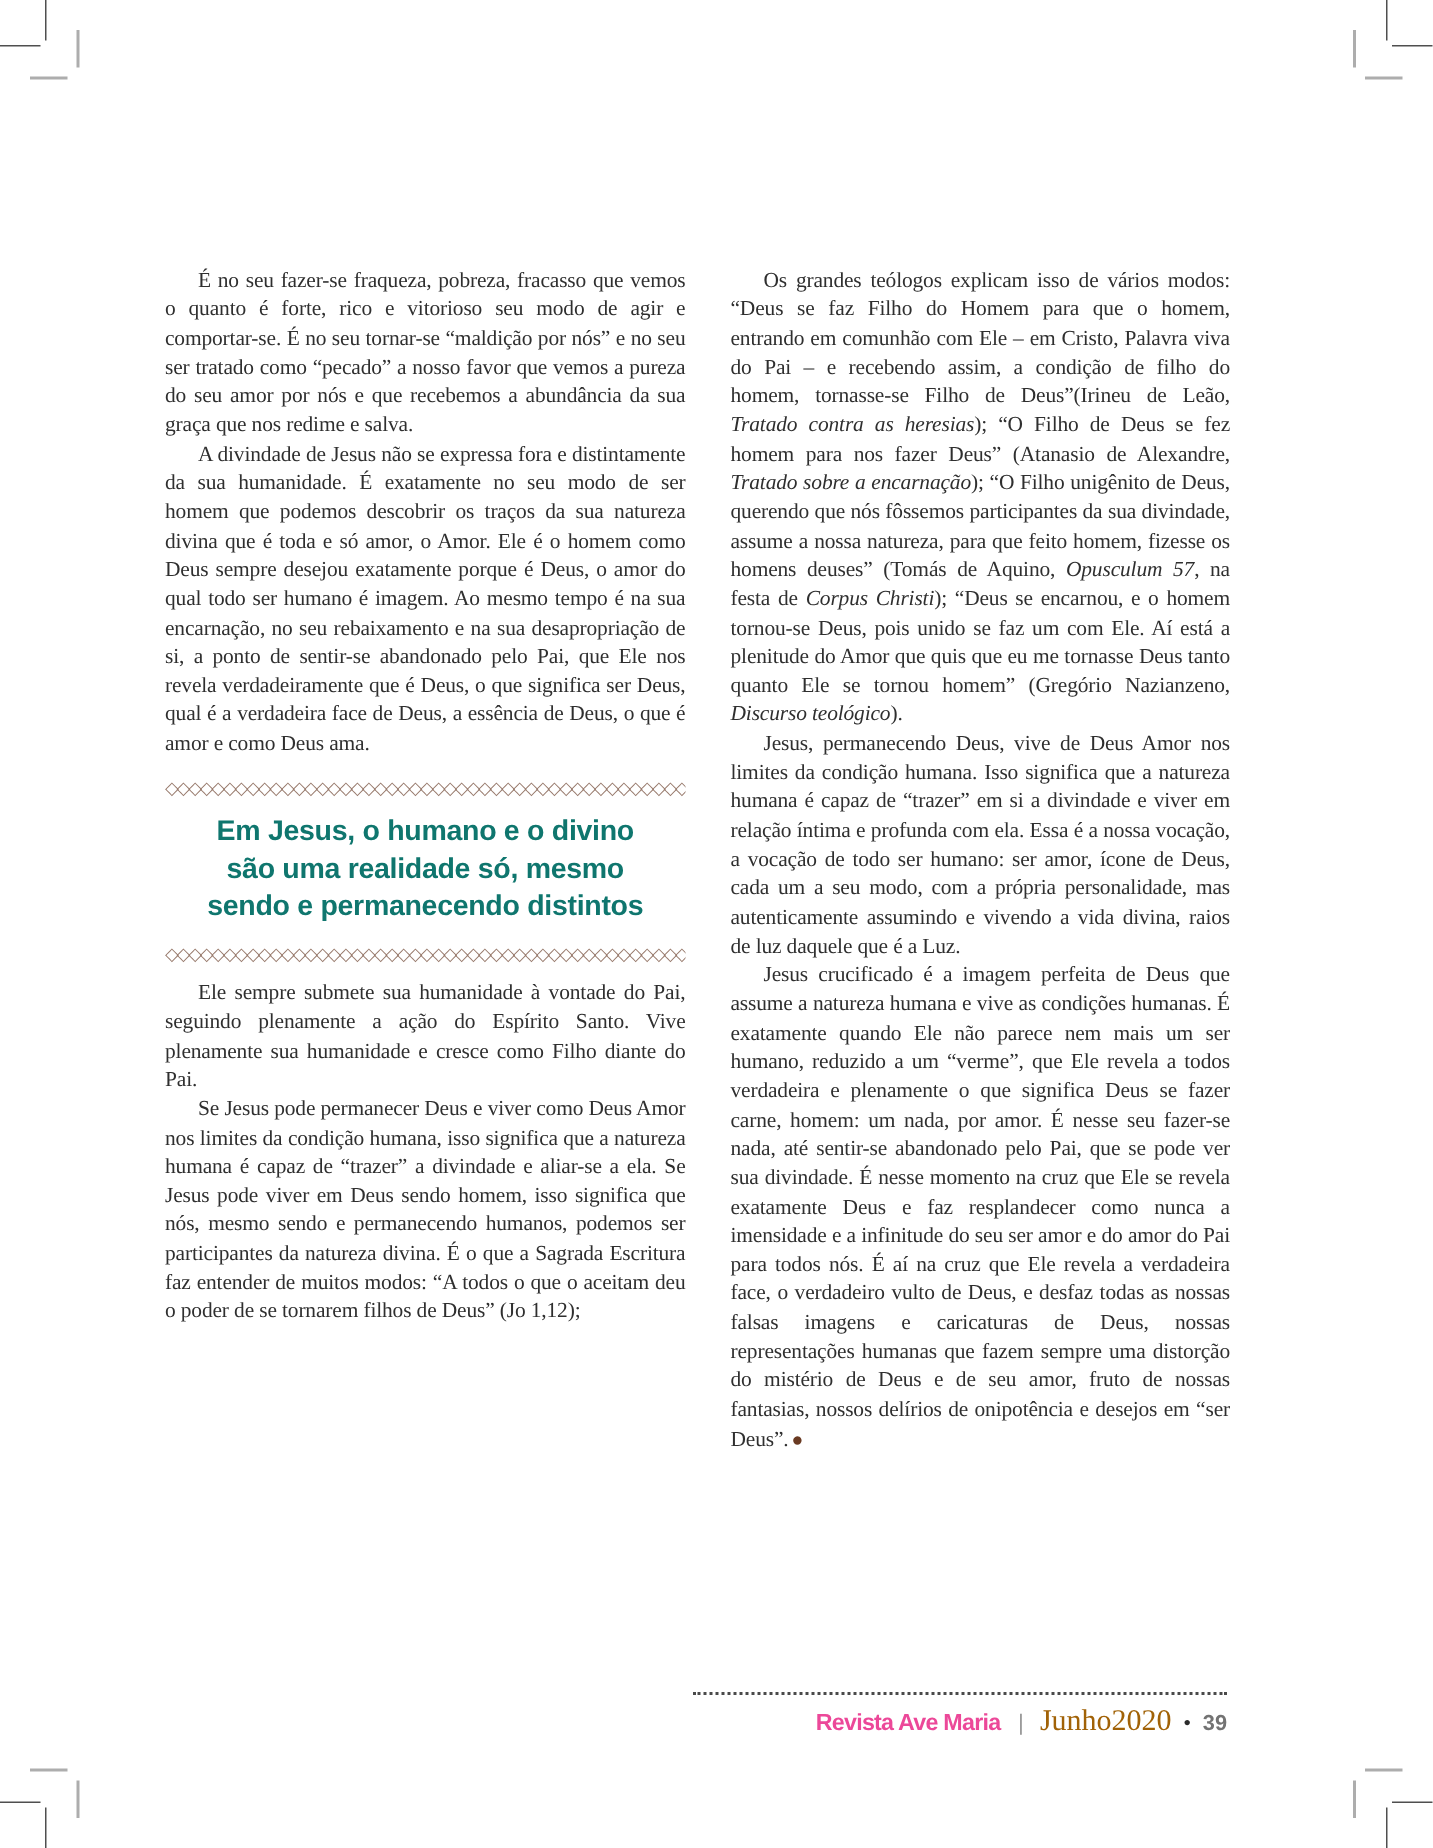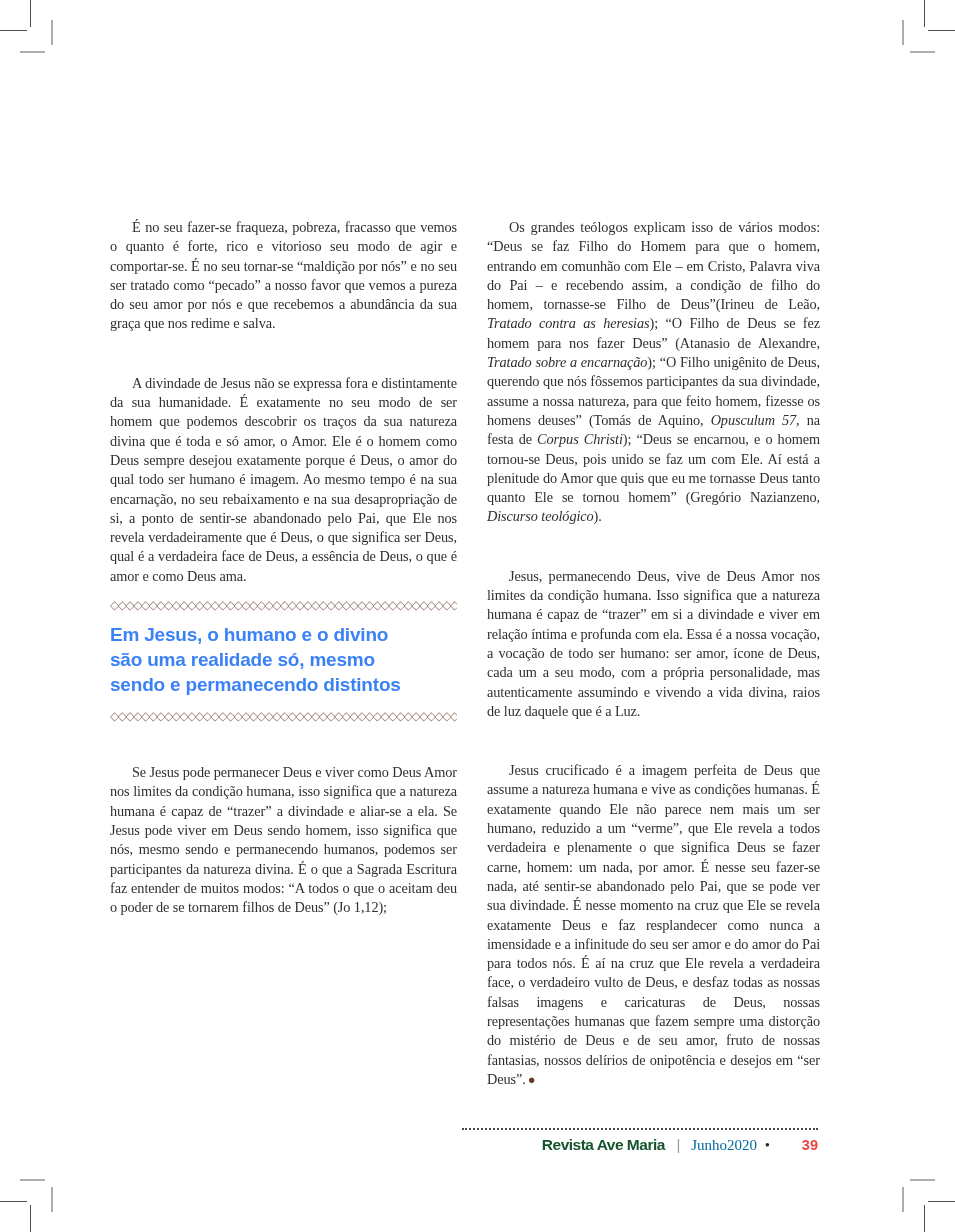--- a/index.html
+++ b/index.html
@@ -11,48 +11,48 @@
   .page{position:absolute;inset:0;background:#fff;}
 
   
   .col{position:absolute;top:178px;}
   .col-left{left:110px;width:347px;}
   .col-right{left:487px;width:333px;}
   p.body{
     margin:0;font-size:14.3px;line-height:19.3px;text-align:justify;
     color:#2f2f2f;letter-spacing:-0.1px;
   }
-  p.body.indent{text-indent:22px;margin-top:40px;}
+  p.body.indent{text-indent:22px;}
   p.body i{}
   .end-dot{color:#6a3a22;font-size:13px;padding-left:2px;}
 
   .sep{
     color:#97796b;font-size:12px;letter-spacing:-1.5px;white-space:nowrap;
     overflow:hidden;margin:12px 0 10px 0;height:14px;line-height:14px;
   }
   h2.heading{
     font-family:"Liberation Sans", sans-serif;font-weight:700;
-    color:#3b82f6;font-size:19px;line-height:25px;
+    color:#0f766e;font-size:19px;line-height:25px;text-align:center;
     letter-spacing:-0.2px;margin:8px 0 6px 0;
   }
 
   
   .footer-rule{
     position:absolute;left:462px;top:1128px;width:356px;height:0;
     border-top:2px dotted #4a4a4a;
   }
   .footer{
     position:absolute;left:462px;top:1136px;width:356px;text-align:right;
     font-size:15px;color:#222;white-space:nowrap;
   }
-  .footer .mag{font-family:"Liberation Sans", sans-serif;font-weight:700;font-size:15.5px;letter-spacing:-0.5px;color:#14532d;}
+  .footer .mag{font-family:"Liberation Sans", sans-serif;font-weight:700;font-size:15.5px;letter-spacing:-0.5px;color:#ec4899;}
   .footer .pipe{color:#9a9a9a;font-family:"Liberation Sans", sans-serif;font-weight:400;margin:0 7px 0 8px;}
-  .footer .issue{font-family:"Liberation Serif", serif;font-size:15px;color:#0369a1;}
+  .footer .issue{font-family:"Liberation Serif", serif;font-size:20px;color:#a16207;}
   .footer .dotsep{color:#2b2b2b;margin:0 4px;}
-  .footer .pagenum{font-family:"Liberation Sans", sans-serif;font-weight:700;font-size:14.5px;color:#ef4444;margin-left:24px;}
+  .footer .pagenum{font-family:"Liberation Sans", sans-serif;font-weight:700;font-size:14.5px;color:#737373;}
 
   
   .crop{position:absolute;background:#4f4f4f;}
   .crop.light{background:#adadad;}
 </style>
 </head>
 <body>
 
 <div class="page">
 
@@ -80,20 +80,21 @@
     <div class="crop light" style="left:902px;top:1187px;width:2px;height:25px;"></div>
     <div class="crop light" style="left:910px;top:1179px;width:25px;height:2px;"></div>
   </div>
 
   <div class="col col-left">
       <p class="body indent">É no seu fazer-se fraqueza, pobreza, fracasso que vemos o quanto é forte, rico e vitorioso seu modo de agir e comportar-se. É no seu tornar-se “maldição por nós” e no seu ser tratado como “pecado” a nosso favor que vemos a pureza do seu amor por nós e que recebemos a abundância da sua graça que nos redime e salva.</p>
       <p class="body indent">A divindade de Jesus não se expressa fora e distintamente da sua humanidade. É exatamente no seu modo de ser homem que podemos descobrir os traços da sua natureza divina que é toda e só amor, o Amor. Ele é o homem como Deus sempre desejou exatamente porque é Deus, o amor do qual todo ser humano é imagem. Ao mesmo tempo é na sua encarnação, no seu rebaixamento e na sua desapropriação de si, a ponto de sentir-se abandonado pelo Pai, que Ele nos revela verdadeiramente que é Deus, o que significa ser Deus, qual é a verdadeira face de Deus, a essência de Deus, o que é amor e como Deus ama.</p>
       <div class="sep">◇◇◇◇◇◇◇◇◇◇◇◇◇◇◇◇◇◇◇◇◇◇◇◇◇◇◇◇◇◇◇◇◇◇◇◇◇◇◇◇◇◇◇◇◇◇◇◇◇◇</div>
       <h2 class="heading">Em Jesus, o humano e o divino<br>são uma realidade só, mesmo<br>sendo e permanecendo distintos</h2>
       <div class="sep">◇◇◇◇◇◇◇◇◇◇◇◇◇◇◇◇◇◇◇◇◇◇◇◇◇◇◇◇◇◇◇◇◇◇◇◇◇◇◇◇◇◇◇◇◇◇◇◇◇◇</div>
+      <p class="body indent">Ele sempre submete sua humanidade à vontade do Pai, seguindo plenamente a ação do Espírito Santo. Vive plenamente sua humanidade e cresce como Filho diante do Pai.</p>
       <p class="body indent">Se Jesus pode permanecer Deus e viver como Deus Amor nos limites da condição humana, isso significa que a natureza humana é capaz de “trazer” a divindade e aliar-se a ela. Se Jesus pode viver em Deus sendo homem, isso significa que nós, mesmo sendo e permanecendo humanos, podemos ser participantes da natureza divina. É o que a Sagrada Escritura faz entender de muitos modos: “A todos o que o aceitam deu o poder de se tornarem filhos de Deus” (Jo 1,12);</p>
     </div>
   <div class="col col-right">
       <p class="body indent">Os grandes teólogos explicam isso de vários modos: “Deus se faz Filho do Homem para que o homem, entrando em comunhão com Ele – em Cristo, Palavra viva do Pai – e recebendo assim, a condição de filho do homem, tornasse-se Filho de Deus”(Irineu de Leão, <i>Tratado contra as heresias</i>); “O Filho de Deus se fez homem para nos fazer Deus” (Atanasio de Alexandre, <i>Tratado sobre a encarnação</i>); “O Filho unigênito de Deus, querendo que nós fôssemos participantes da sua divindade, assume a nossa natureza, para que feito homem, fizesse os homens deuses” (Tomás de Aquino, <i>Opusculum 57</i>, na festa de <i>Corpus Christi</i>); “Deus se encarnou, e o homem tornou-se Deus, pois unido se faz um com Ele. Aí está a plenitude do Amor que quis que eu me tornasse Deus tanto quanto Ele se tornou homem” (Gregório Nazianzeno, <i>Discurso teológico</i>).</p>
       <p class="body indent">Jesus, permanecendo Deus, vive de Deus Amor nos limites da condição humana. Isso significa que a natureza humana é capaz de “trazer” em si a divindade e viver em relação íntima e profunda com ela. Essa é a nossa vocação, a vocação de todo ser humano: ser amor, ícone de Deus, cada um a seu modo, com a própria personalidade, mas autenticamente assumindo e vivendo a vida divina, raios de luz daquele que é a Luz.</p>
       <p class="body indent">Jesus crucificado é a imagem perfeita de Deus que assume a natureza humana e vive as condições humanas. É exatamente quando Ele não parece nem mais um ser humano, reduzido a um “verme”, que Ele revela a todos verdadeira e plenamente o que significa Deus se fazer carne, homem: um nada, por amor. É nesse seu fazer-se nada, até sentir-se abandonado pelo Pai, que se pode ver sua divindade. É nesse momento na cruz que Ele se revela exatamente Deus e faz resplandecer como nunca a imensidade e a infinitude do seu ser amor e do amor do Pai para todos nós. É aí na cruz que Ele revela a verdadeira face, o verdadeiro vulto de Deus, e desfaz todas as nossas falsas imagens e caricaturas de Deus, nossas representações humanas que fazem sempre uma distorção do mistério de Deus e de seu amor, fruto de nossas fantasias, nossos delírios de onipotência e desejos em “ser Deus”.<span class="end-dot">●</span></p>
     </div>
 
   <div class="footer-rule"></div>
   <div class="footer">

